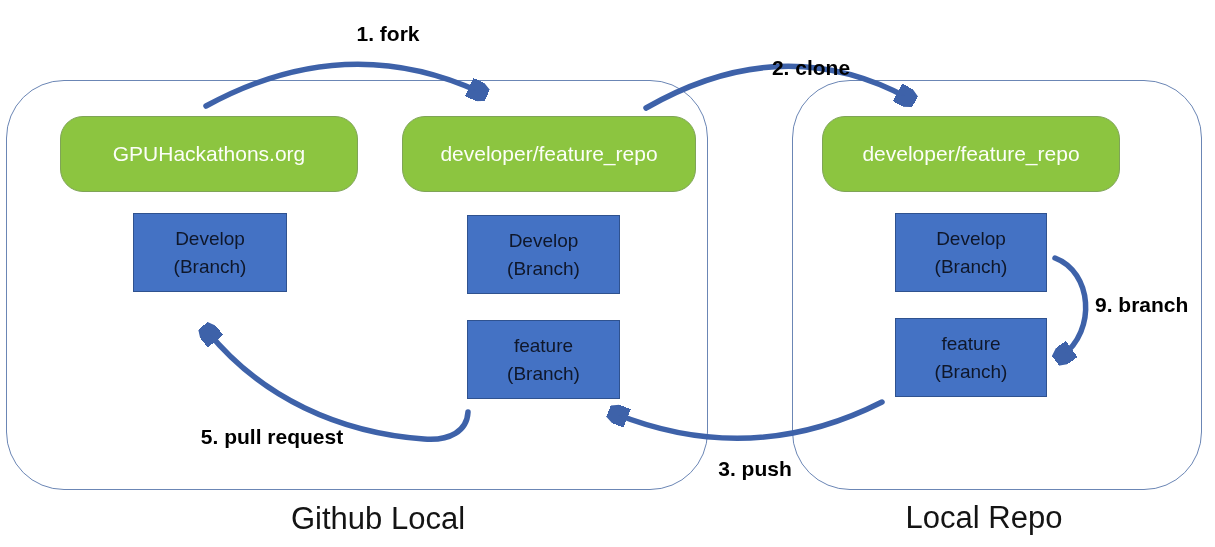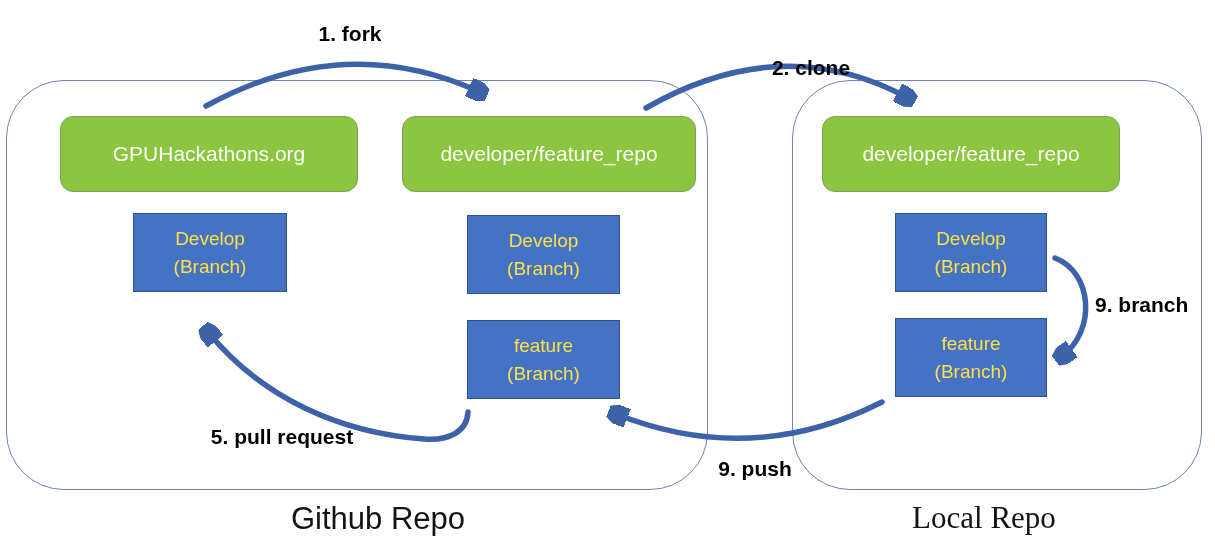--- a/index.html
+++ b/index.html
@@ -9,60 +9,60 @@
   }
   .repo-container {
     position:absolute; border:1.5px solid #6b86b5; border-radius:58px;
     background:transparent;
   }
   #github-container { left:6px;   top:80px; width:700px; height:408px; }
   #local-container  { left:792px; top:80px; width:408px; height:408px; }
 
   .repo-box {
     position:absolute; height:74px; background:#8cc540; border:1px solid #7fa457;
-    border-radius:13px; color:#fcfef8; font-size:21px;
+    border-radius:23px; color:#fcfef8; font-size:21px;
     display:flex; align-items:center; justify-content:center; text-align:center;
   }
   #repo-upstream    { left:60px;  top:116px; width:296px; }
   #repo-fork        { left:402px; top:116px; width:292px; }
   #repo-local-clone { left:822px; top:116px; width:296px; }
 
   .branch-box {
     position:absolute; background:#4472c4; border:1.5px solid #2f528f;
-    color:#fde047; font-size:19px; line-height:28px;
+    color:#0f172a; font-size:19px; line-height:28px;
     display:flex; flex-direction:column; align-items:center; justify-content:center;
     text-align:center;
   }
   #branch-upstream-develop { left:133px; top:213px; width:152px; height:77px; }
   #branch-fork-develop     { left:467px; top:215px; width:151px; height:77px; }
   #branch-fork-feature     { left:467px; top:320px; width:151px; height:77px; }
   #branch-local-develop    { left:895px; top:213px; width:150px; height:77px; }
   #branch-local-feature    { left:895px; top:318px; width:150px; height:77px; }
 
   .arrows { position:absolute; left:0; top:0; pointer-events:none; }
   .arrows path {
     fill:none; stroke:#3e62a9; stroke-width:5.5px; stroke-linecap:round;
   }
 
   .arrow-label {
     position:absolute; color:#000000; font-weight:bold; font-size:21px;
     white-space:nowrap;
   }
-  #label-fork         { left:350px; top:22px;  transform:translateX(-50%); }
+  #label-fork         { left:388px; top:22px;  transform:translateX(-50%); }
   #label-clone        { left:811px; top:56px;  transform:translateX(-50%); }
   #label-branch       { left:1095px;top:293px; }
   #label-push         { left:755px; top:457px; transform:translateX(-50%); }
-  #label-pull-request { left:282px; top:425px; transform:translateX(-50%); }
+  #label-pull-request { left:272px; top:425px; transform:translateX(-50%); }
 
   .repo-title {
     position:absolute; color:#141414; font-size:31px; white-space:nowrap;
     transform:translateX(-50%);
   }
   #title-github { left:378px; top:501px; }
-  #title-local  { left:984px; top:500px;font-family:Liberation Serif, serif; }
+  #title-local  { left:984px; top:500px; }
 </style>
 </head>
 <body>
 
 <div class="canvas">
 
   <div class="repo-container" id="github-container"></div>
   <div class="repo-container" id="local-container"></div>
 
   <div class="repo-box" id="repo-upstream">
@@ -105,19 +105,19 @@
     <path d="M206 106 Q345 30 480 92" marker-end="url(#ah)"></path>
     <path d="M646 108 Q782 30 908 98" marker-end="url(#ah)"></path>
     <path d="M1055 258 C1092 272 1097 330 1062 356" marker-end="url(#ah)"></path>
     <path d="M882 402 Q752 468 616 414" marker-end="url(#ah)"></path>
     <path d="M468 412 C467 431 450 441 424 439 C340 433 262 398 208 332" marker-end="url(#ah)"></path>
   </svg>
 
   <div class="arrow-label" id="label-fork">1. fork</div>
   <div class="arrow-label" id="label-clone">2. clone</div>
   <div class="arrow-label" id="label-branch">9. branch</div>
-  <div class="arrow-label" id="label-push">9. push</div>
+  <div class="arrow-label" id="label-push">3. push</div>
   <div class="arrow-label" id="label-pull-request">5. pull request</div>
 
-  <div class="repo-title" id="title-github">Github Repo</div>
+  <div class="repo-title" id="title-github">Github Local</div>
   <div class="repo-title" id="title-local">Local Repo</div>
 
 </div>
 
 </body></html>

